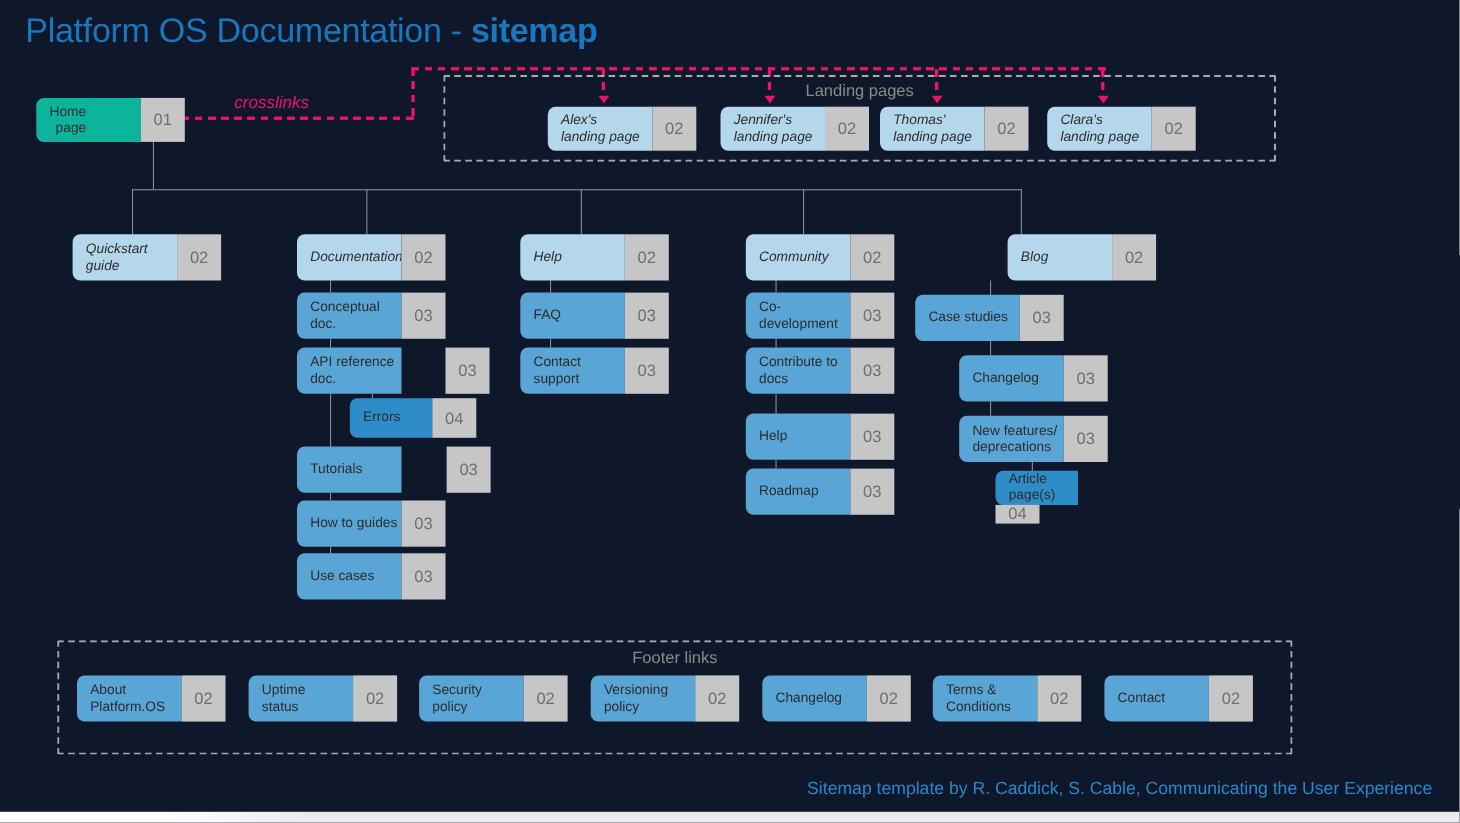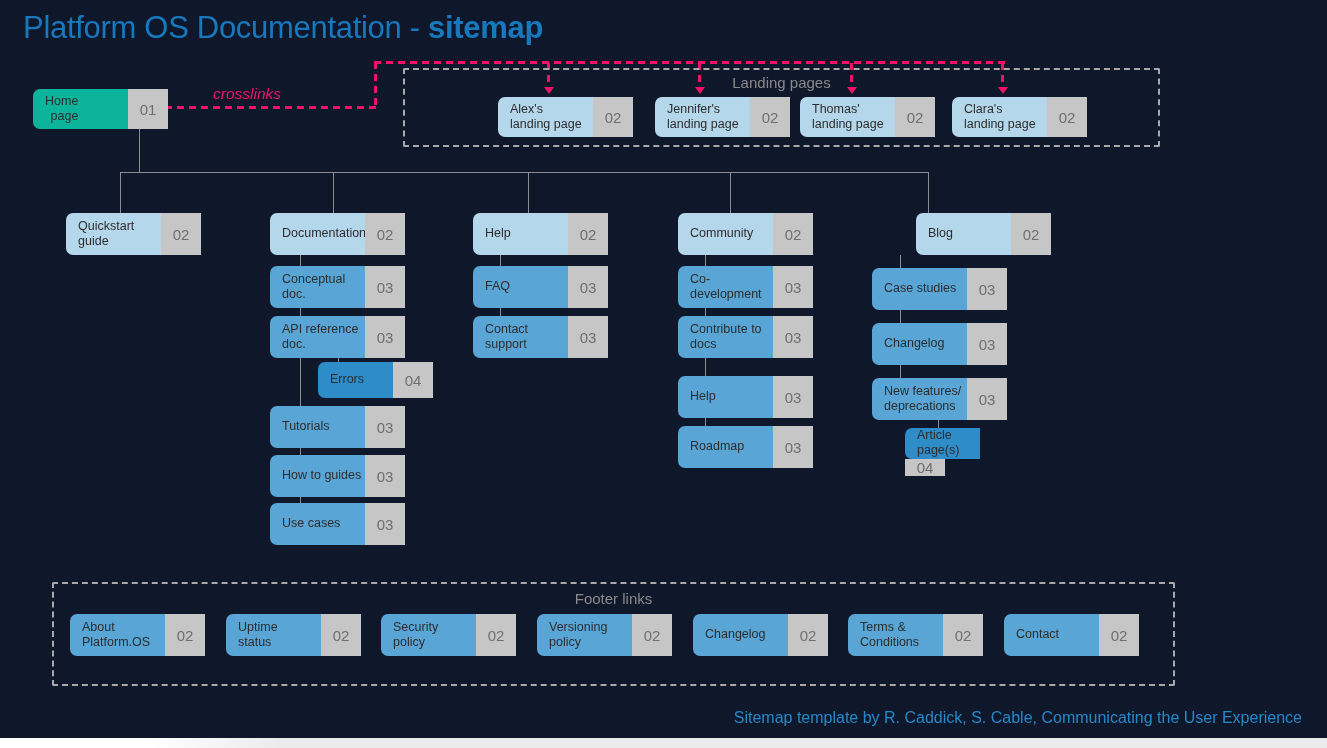--- a/index.html
+++ b/index.html
@@ -19,21 +19,21 @@
     display:flex; align-items:center; box-sizing:border-box;
     width:95px; padding:0 2px 0 12px;
     font-size:12.5px; line-height:1.22; color:#2d2d2d;
     white-space:pre-line; border-radius:7px 0 0 7px;
   }
   .ntag {
     width:40px; display:flex; align-items:center; justify-content:center;
     background:var(--tag-bg,#c6c6c6); color:#6f6f6f; font-size:15px;
   }
   .lv1 .nlabel { background:var(--level1,#0db49c); width:95px;text-align:right; }
-  .lv2 .nlabel { background:var(--level2,#b4d7ec); }
+  .lv2 .nlabel { background:var(--level2,#b4d7ec);font-style:italic; }
   .lv3 .nlabel { background:var(--level3,#58a5d6); }
   .lv4 .nlabel { background:var(--level4,#2e8cc9); width:75px; }
 
   
   .conn { position:absolute; background:var(--connector-gray,#8c8c8c); }
 
   
   .dashed-group {
     position:absolute; box-sizing:border-box;
     border:2px dashed #a9a9a9; border-radius:2px;
@@ -164,30 +164,30 @@
   <div class="node lv2" style="left:904px; top:213px;margin-left:12px;">
     <div class="nlabel">Blog</div>
     <div class="ntag">02</div>
   </div>
 
   <div class="node lv3" style="left:270px; top:266px;">
     <div class="nlabel">Conceptual
 doc.</div>
     <div class="ntag">03</div>
   </div>
-  <div class="node lv3" style="left:270px; top:316px;">
+  <div class="node lv3" style="left:270px; top:316px;gap:40px;">
     <div class="nlabel">API reference
 doc.</div>
     <div class="ntag">03</div>
   </div>
   <div class="node lv4" style="left:318px; top:362px; height:36px;">
     <div class="nlabel">Errors</div>
     <div class="ntag">04</div>
   </div>
-  <div class="node lv3" style="left:270px; top:406px;">
+  <div class="node lv3" style="left:270px; top:406px;gap:41px;">
     <div class="nlabel">Tutorials</div>
     <div class="ntag">03</div>
   </div>
   <div class="node lv3" style="left:270px; top:455px;">
     <div class="nlabel">How to guides</div>
     <div class="ntag">03</div>
   </div>
   <div class="node lv3" style="left:270px; top:503px;">
     <div class="nlabel">Use cases</div>
     <div class="ntag">03</div>
@@ -215,21 +215,21 @@
   </div>
   <div class="node lv3" style="left:678px; top:376px;">
     <div class="nlabel">Help</div>
     <div class="ntag">03</div>
   </div>
   <div class="node lv3" style="left:678px; top:426px;border-radius:17px;">
     <div class="nlabel">Roadmap</div>
     <div class="ntag">03</div>
   </div>
 
-  <div class="node lv3" style="left:872px; top:268px;">
+  <div class="node lv3" style="left:832px; top:268px;">
     <div class="nlabel">Case studies</div>
     <div class="ntag">03</div>
   </div>
   <div class="node lv3" style="left:872px; top:323px;">
     <div class="nlabel">Changelog</div>
     <div class="ntag">03</div>
   </div>
   <div class="node lv3" style="left:872px; top:378px;">
     <div class="nlabel">New features/
 deprecations</div>

